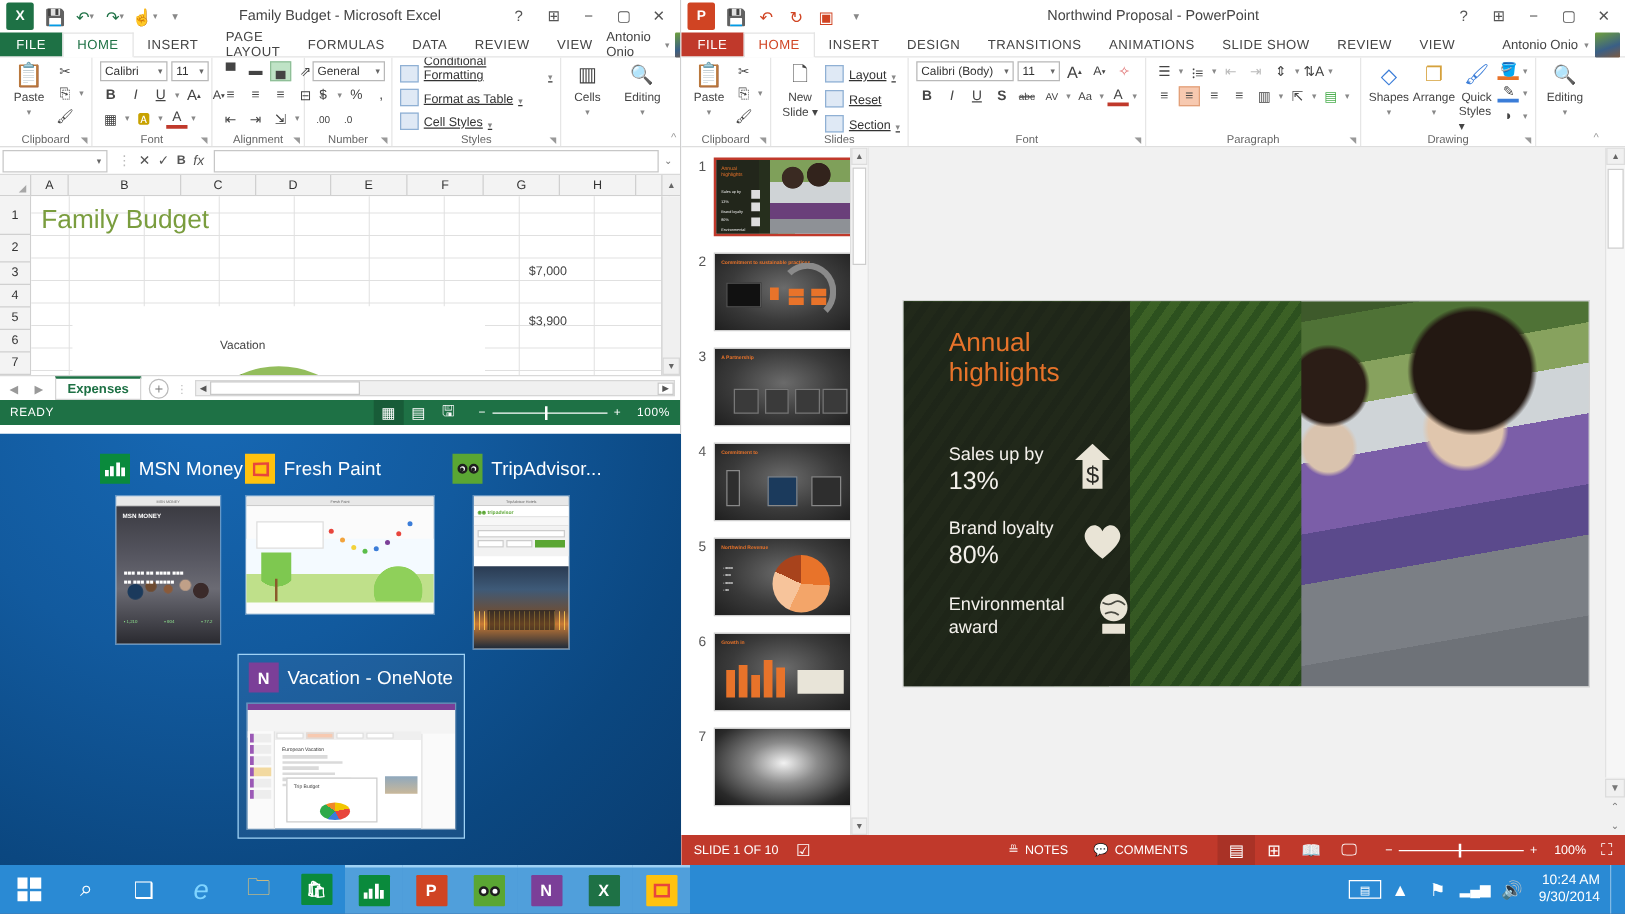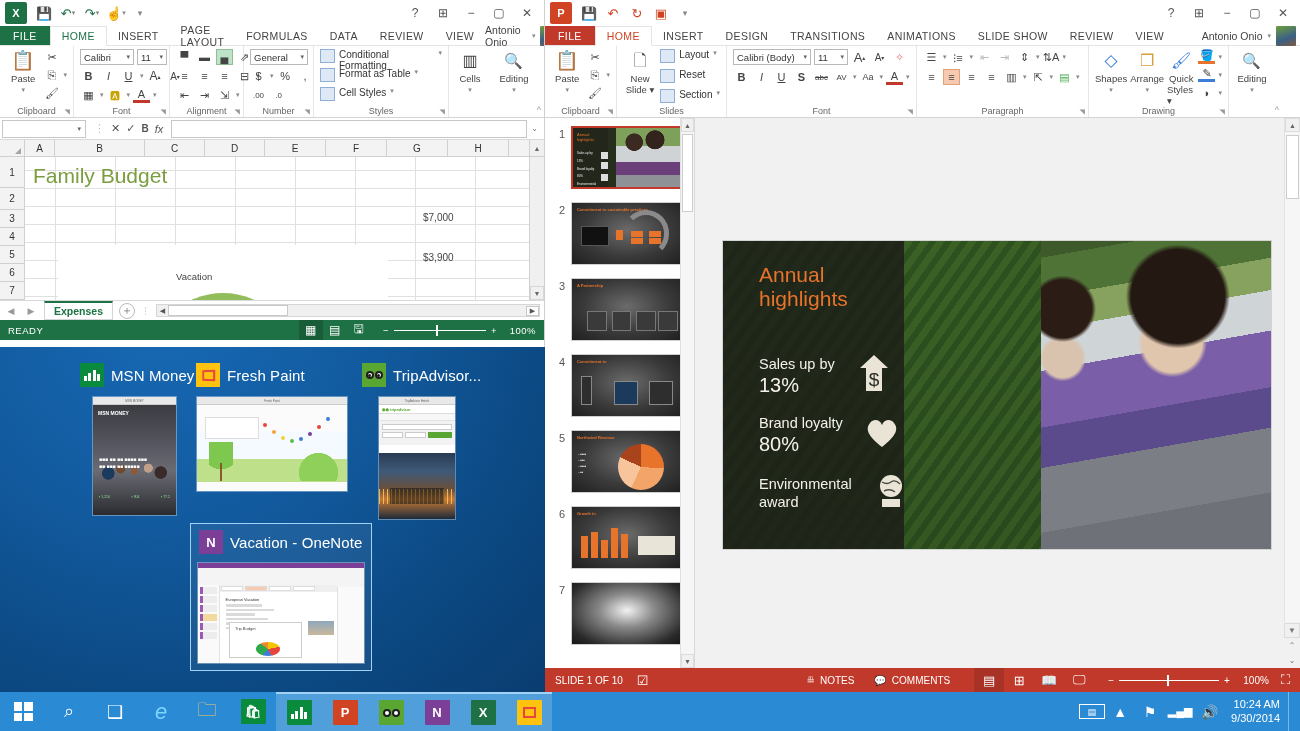--- a/index.html
+++ b/index.html
@@ -153,21 +153,21 @@
             font-size:9.5px; color:#444; padding-top:2px; }
   .bigico { font-size:19px; line-height:20px; }
   .smallcol { display:flex; flex-direction:column; gap:2px; }
   .srow { display:flex; align-items:center; gap:3px; }
   .sbtn { width:17px; height:16px; display:flex; align-items:center; justify-content:center;
           font-size:11px; color:#444; }
   .sbtn.on { background:#bfe3c6; border:1px solid #8fbf98; }
   .fld2 { height:16px; border:1px solid #b8b8b8; background:#fff; display:flex; align-items:center;
           padding:0 3px; font-size:9.5px; color:#333; }
   .fld2 .car { margin-left:auto; font-size:7px; color:#666; }
-  .wide-item { display:flex; align-items:flex-start; gap:4px; height:17px; font-size:10px; color:#333; }
+  .wide-item { display:flex; align-items:flex-end; gap:4px; height:17px; font-size:10px; color:#333;text-decoration:underline; }
   .wico { width:15px; height:14px; background:#dfe9f5; border:1px solid #8fb0d4; flex:none; }
 
   .xl-formula { height:22px; display:flex; align-items:center; gap:0; border-bottom:1px solid #d9d9d9;
                 background:#fff; padding:0 2px; }
   .namebox { width:84px; height:18px; border:1px solid #c7c7c7; background:#fff; display:flex;
              align-items:center; padding:0 4px; font-size:10px; }
   .namebox .car { margin-left:auto; font-size:7px; color:#666; }
   .fbtns { display:flex; align-items:center; gap:6px; padding:0 8px; color:#555; font-size:11px; }
   .fbar { flex:1; height:18px; border:1px solid #c7c7c7; background:#fff; }
 
@@ -489,20 +489,21 @@
 
     <div class="xl-title">
       <div class="xl-logo">X</div>
       <div class="qat">
         <div class="qb">💾</div>
         <div class="qb">↶<span style="font-size:7px;color:#888">▾</span></div>
         <div class="qb">↷<span style="font-size:7px;color:#888">▾</span></div>
         <div class="qb">☝<span style="font-size:7px;color:#888">▾</span></div>
         <div class="qb" style="font-size:9px;color:#888">▾</div>
       </div>
+      <div class="win-title-txt">Family Budget  -  Microsoft Excel</div>
       <div class="win-ctrls">
         <div>?</div>
         <div>⊞</div>
         <div>−</div>
         <div>▢</div>
         <div>✕</div>
       </div>
     </div>
 
     <div class="xl-tabs">
@@ -750,20 +751,21 @@
 
     <div class="xl-title">
       <div class="pp-logo">P</div>
       <div class="qat">
         <div class="qb pp-qb">💾</div>
         <div class="qb pp-qb">↶</div>
         <div class="qb pp-qb">↻</div>
         <div class="qb pp-qb">▣</div>
         <div class="qb" style="font-size:9px;color:#888">▾</div>
       </div>
+      <div class="win-title-txt">Northwind Proposal  -  PowerPoint</div>
       <div class="win-ctrls">
         <div>?</div>
         <div>⊞</div>
         <div>−</div>
         <div>▢</div>
         <div>✕</div>
       </div>
     </div>
 
     <div class="xl-tabs">

